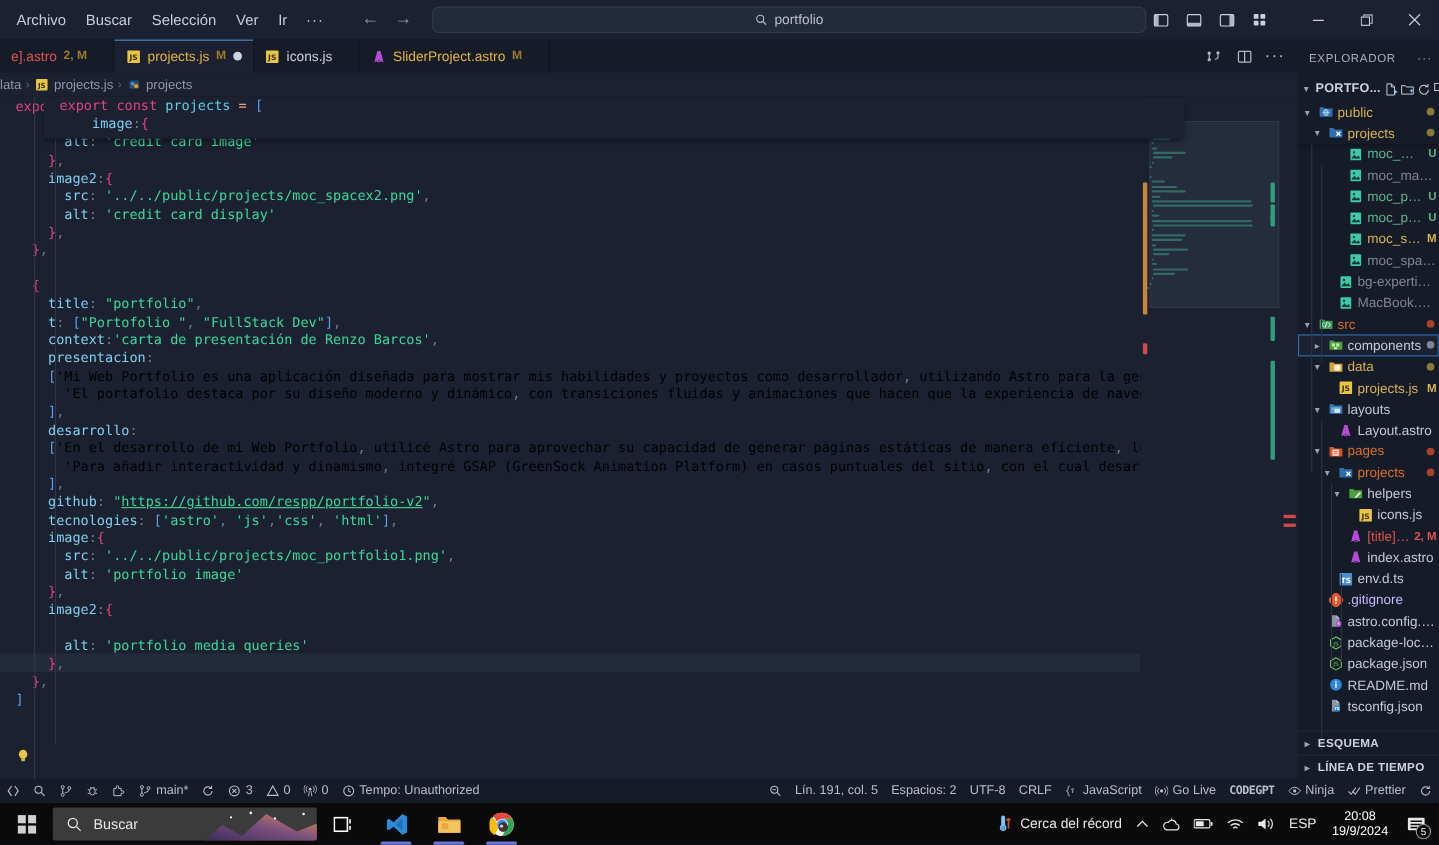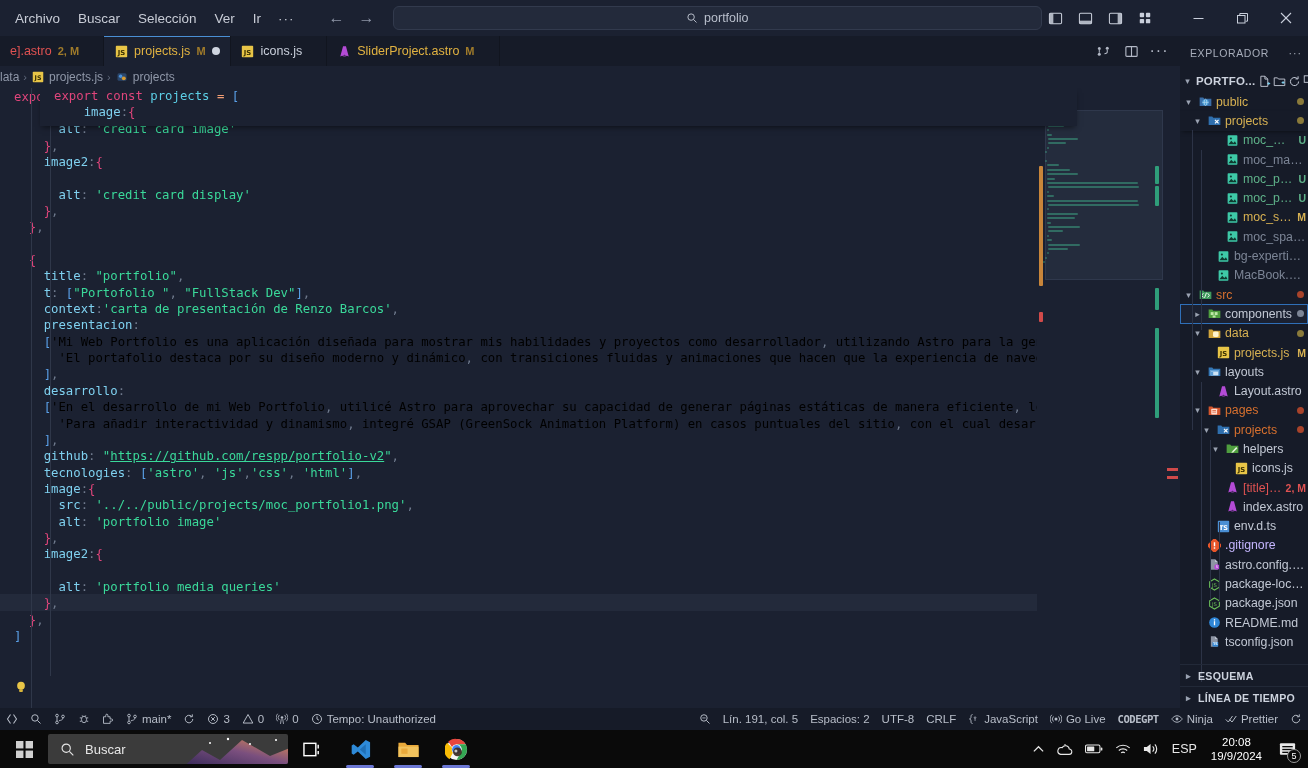--- a/index.html
+++ b/index.html
@@ -282,20 +282,21 @@
   </div>
 
 <div id="editor">
   <div id="codearea">
       <div class="cur-line" style="top: 506.35px;"></div>
       <div class="ln" style="top: 0.5px; left: 14px;"><span class="k">export</span> <span class="k">const</span> <span class="var">projects</span> <span class="op">=</span> <span class="brk">[</span></div>
       <div class="ln" style="top: 16.85px; left: 14px;">    <span class="prop">image</span><span class="comma">:</span><span class="brk2">{</span></div>
       <div class="ln" style="top: 33.2px; left: 14px;">      <span class="prop">alt</span><span class="comma">:</span> <span class="str">'credit card image'</span></div>
       <div class="ln" style="top: 49.55px; left: 14px;">    <span class="brk2">}</span><span class="comma">,</span></div>
       <div class="ln" style="top: 65.9px; left: 14px;">    <span class="prop">image2</span><span class="comma">:</span><span class="brk2">{</span></div>
+      <div class="ln" style="top: 82.25px; left: 14px;">      <span class="prop">src</span><span class="comma">:</span> <span class="str">'../../public/projects/moc_spacex2.png'</span><span class="comma">,</span></div>
       <div class="ln" style="top: 98.6px; left: 14px;">      <span class="prop">alt</span><span class="comma">:</span> <span class="str">'credit card display'</span></div>
       <div class="ln" style="top: 114.95px; left: 14px;">    <span class="brk2">}</span><span class="comma">,</span></div>
       <div class="ln" style="top: 131.3px; left: 14px;">  <span class="brk2">}</span><span class="comma">,</span></div>
       <div class="ln" style="top: 147.65px; left: 14px;"></div>
       <div class="ln" style="top: 164px; left: 14px;">  <span class="brk2">{</span></div>
       <div class="ln" style="top: 180.35px; left: 14px;">    <span class="prop">title</span><span class="comma">:</span> <span class="str">"portfolio"</span><span class="comma">,</span></div>
       <div class="ln" style="top: 196.7px; left: 14px;">    <span class="prop">t</span><span class="comma">:</span> <span class="brk">[</span><span class="str">"Portofolio "</span><span class="comma">,</span> <span class="str">"FullStack Dev"</span><span class="brk">]</span><span class="comma">,</span></div>
       <div class="ln" style="top: 213.05px; left: 14px;">    <span class="prop">context</span><span class="comma">:</span><span class="str">'carta de presentación de Renzo Barcos'</span><span class="comma">,</span></div>
       <div class="ln" style="top: 229.4px; left: 14px;">    <span class="prop">presentacion</span><span class="comma">:</span></div>
       <div class="ln" style="top: 245.75px; left: 14px;">    <span class="brk">[</span>'Mi Web Portfolio es una aplicación diseñada para mostrar mis habilidades y proyectos como desarrollador<span class="comma">,</span> utilizando Astro para la generac</div>
@@ -1041,20 +1042,28 @@
       <path d="M12 1a11 11 0 0 1 9.5 5.5H12a5.5 5.5 0 0 0-4.8 2.8L3.4 3.6A11 11 0 0 1 12 1z" fill="#e8453c"></path>
       <path d="M3.4 3.6l4.3 6.2a5.5 5.5 0 0 0 0 5l-4.3 6.2A11 11 0 0 1 3.4 3.6z" fill="#f9bc06" transform="rotate(-8 12 12)"></path>
       <path d="M21.5 6.5A11 11 0 0 1 12 23l4.4-7.7A5.5 5.5 0 0 0 12 6.5z" fill="#34a753"></path>
       <circle cx="12" cy="12" r="4.6" fill="#4285f4"></circle>
       <circle cx="13" cy="14.5" r="4.6" fill="#3b2b22" opacity=".92"></circle>
       <circle cx="11.4" cy="13.6" r="1.6" fill="#c9c9c9"></circle>
     </svg>
   </div>
   <div class="tray">
     <div class="trayitem">
+      <svg width="16" height="17" viewBox="0 0 16 18">
+        <path d="M5 2.2a1.9 1.9 0 0 1 3.8 0v7.4a3.2 3.2 0 1 1-3.8 0z" fill="#7ec8f0"></path>
+        <circle cx="6.9" cy="12.4" r="2.3" fill="#4aa3db"></circle>
+        <path d="M12 3 l0 10 M12 3 l-1.8 2.2 M12 3 l1.8 2.2" stroke="#e0453c" stroke-width="1.5" fill="none"></path>
+      </svg>
+      <span>Cerca del récord</span>
+    </div>
+    <div class="trayitem">
       <svg width="13" height="13" viewBox="0 0 14 14">
           <path d="M2 9 L7 4 L12 9" fill="none" stroke="#e8e8e8" stroke-width="1.3"></path>
         </svg>
     </div>
     <div class="trayitem">
       <svg width="16" height="13" viewBox="0 0 18 14">
           <path d="M4 12.5h9.5a3 3 0 0 0 .3-6 4.3 4.3 0 0 0-8-1.6A3.4 3.4 0 0 0 4 12.5z" fill="none" stroke="#e8e8e8" stroke-width="1.2"></path>
           <line x1="9" y1="0.8" x2="9" y2="2.4" stroke="#e8e8e8" stroke-width="1.2"></line>
         </svg>
     </div>

